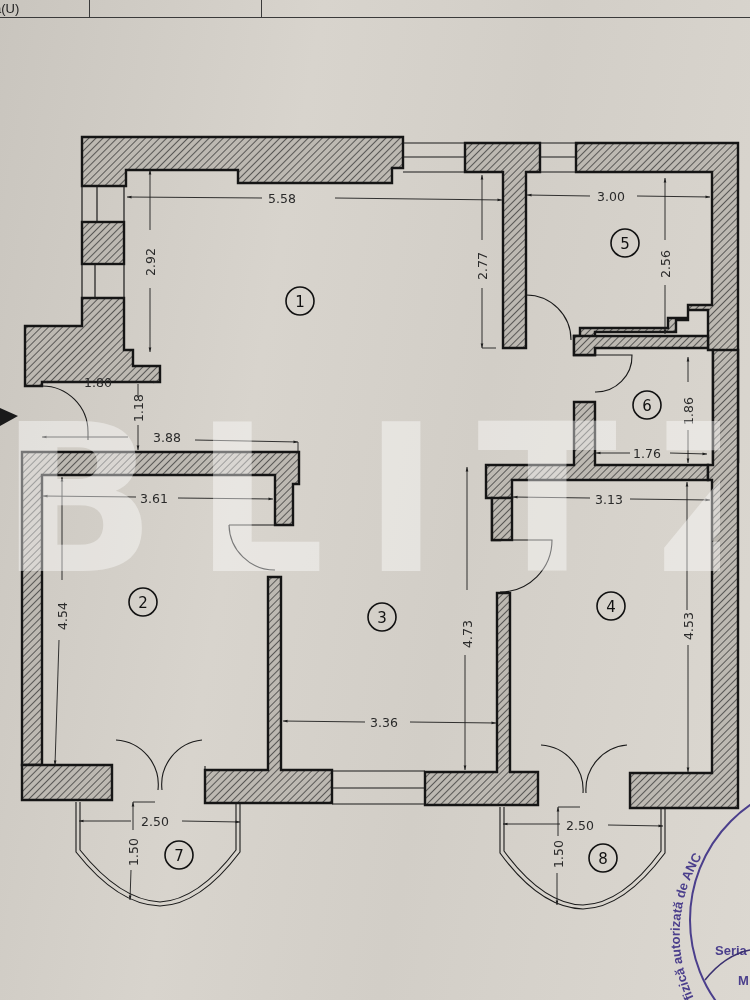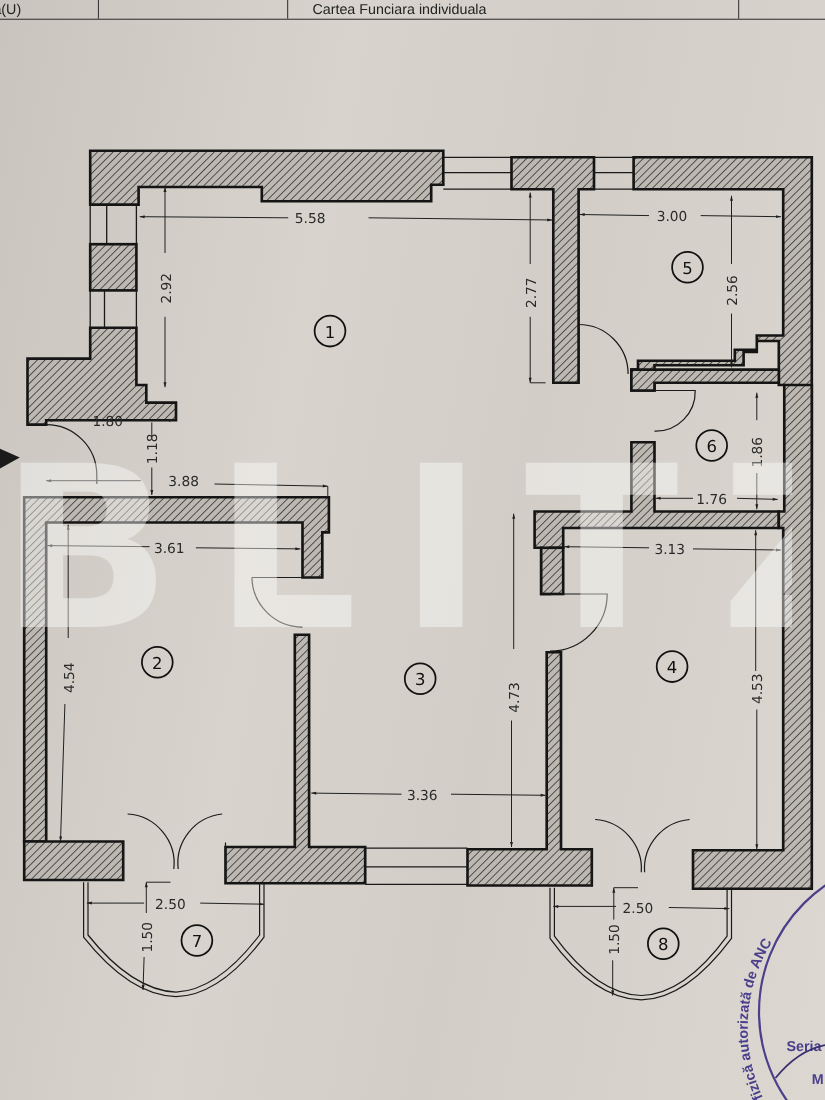--- a/index.html
+++ b/index.html
@@ -36,23 +36,20 @@
 </head>
 <body>
 
 <div class="paper"></div>
 
 <div class="header-strip">
   <div class="hcell" style="width:90px">
     <span style="left:-6px">a(U)</span>
   </div>
   <div class="hcell" style="width:172px"></div>
-  <div class="hcell" style="width:410px">
-    <span style="left:22px">Cartea Funciara individuala</span>
-  </div>
   <div class="hcell" style="width:78px;border-right:none"></div>
 </div>
 
 <svg class="plan" width="750" height="1000" viewBox="0 0 750 1000">
   <defs>
     <pattern id="hatch" patternUnits="userSpaceOnUse" width="5" height="5" patternTransform="rotate(45)">
       <rect width="5" height="5" fill="#bdb9b2"></rect>
       <line x1="0" y1="0" x2="0" y2="5" stroke="#2e2e2e" stroke-width="1.4"></line>
     </pattern>
     <marker id="arr" viewBox="0 0 10 10" refX="10" refY="5" markerWidth="7" markerHeight="5" orient="auto-start-reverse">

